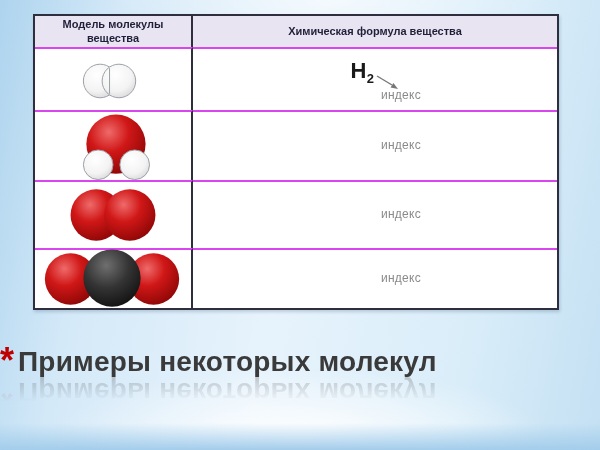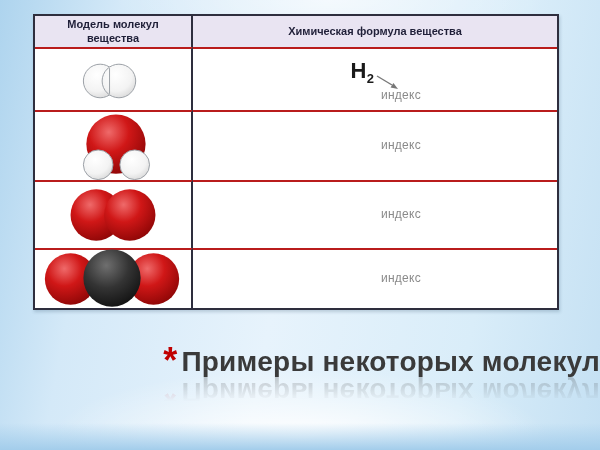--- a/index.html
+++ b/index.html
@@ -14,32 +14,32 @@
   }
   .mol-table{
     position:absolute;left:33px;top:14px;width:522px;
     display:grid;grid-template-columns:158px 1fr;
     grid-template-rows:31px 63px 70px 68px 60px;
     border:2px solid #2e2e3e;background:#ffffff;
     box-shadow:1px 2px 3px rgba(60,90,120,0.25);
   }
   .cell{display:flex;align-items:center;justify-content:center;}
   .cell:nth-child(odd){border-right:2px solid #2e2e3e;}
-  .cell:nth-child(n+3){border-top:2px solid #b91c1c;}
+  .cell:nth-child(n+3){border-top:2px solid #d946ef;}
   .head{
     background:#e9e4f2;color:#1f1f38;font-weight:bold;font-size:11px;
     text-align:center;line-height:1.25;padding:2px 8px;box-sizing:border-box;
   }
   .model-cell svg{display:block;}
   .formula-group{display:flex;flex-direction:column;align-items:center;}
   .fline{position:relative;font-size:22px;font-weight:bold;color:#1a1a1a;letter-spacing:0.5px;}
   .fline sub{font-size:13px;font-weight:bold;}
   .fline .arrow{vertical-align:-13px;margin-left:1px;}
   .index{font-size:12px;color:#8a8a8a;margin-left:52px;margin-top:-3px;letter-spacing:0.3px;}
-  .title-area{position:absolute;left:0;top:340px;width:600px;text-align:right;}
+  .title-area{position:absolute;left:0;top:340px;width:600px;text-align:left;}
   .title-line{white-space:nowrap;}
   .star{color:#c00000;font-size:36px;font-weight:bold;vertical-align:-2px;margin-right:4px;}
   .title-text{font-size:28px;font-weight:bold;color:#3a3a3a;letter-spacing:0.2px;}
   .reflection{
     transform:scaleY(-1);opacity:0.32;margin-top:-10px;filter:blur(0.4px);
     -webkit-mask-image:linear-gradient(180deg, rgba(0,0,0,0) 30%, rgba(0,0,0,0.9) 100%);
     mask-image:linear-gradient(180deg, rgba(0,0,0,0) 30%, rgba(0,0,0,0.9) 100%);
   }
   .defs-holder{position:absolute;width:0;height:0;overflow:hidden;}
 </style>
@@ -64,21 +64,21 @@
         <radialGradient id="grad-black" cx="40%" cy="28%" r="78%">
           <stop offset="0%" stop-color="#6f6f6f"></stop>
           <stop offset="50%" stop-color="#343434"></stop>
           <stop offset="100%" stop-color="#101010"></stop>
         </radialGradient>
       </defs>
     </svg>
   </div>
 
   <div class="mol-table">
-    <div class="cell head">Модель молекул вещества</div>
+    <div class="cell head">Модель молекулы вещества</div>
     <div class="cell head">Химическая формула вещества</div>
 
   <div class="cell model-cell">
         <svg viewBox="0 0 158 63" width="158" height="63">
           <circle cx="66" cy="33" r="17" fill="url(#grad-white)" stroke="#9aa0a6" stroke-width="1"></circle>
           <circle cx="85" cy="33" r="17" fill="url(#grad-white)" stroke="#9aa0a6" stroke-width="1"></circle>
           <line x1="75.5" y1="20" x2="75.5" y2="46" stroke="#9aa0a6" stroke-width="1"></line>
         </svg>
       </div>
   <div class="cell formula-cell">

